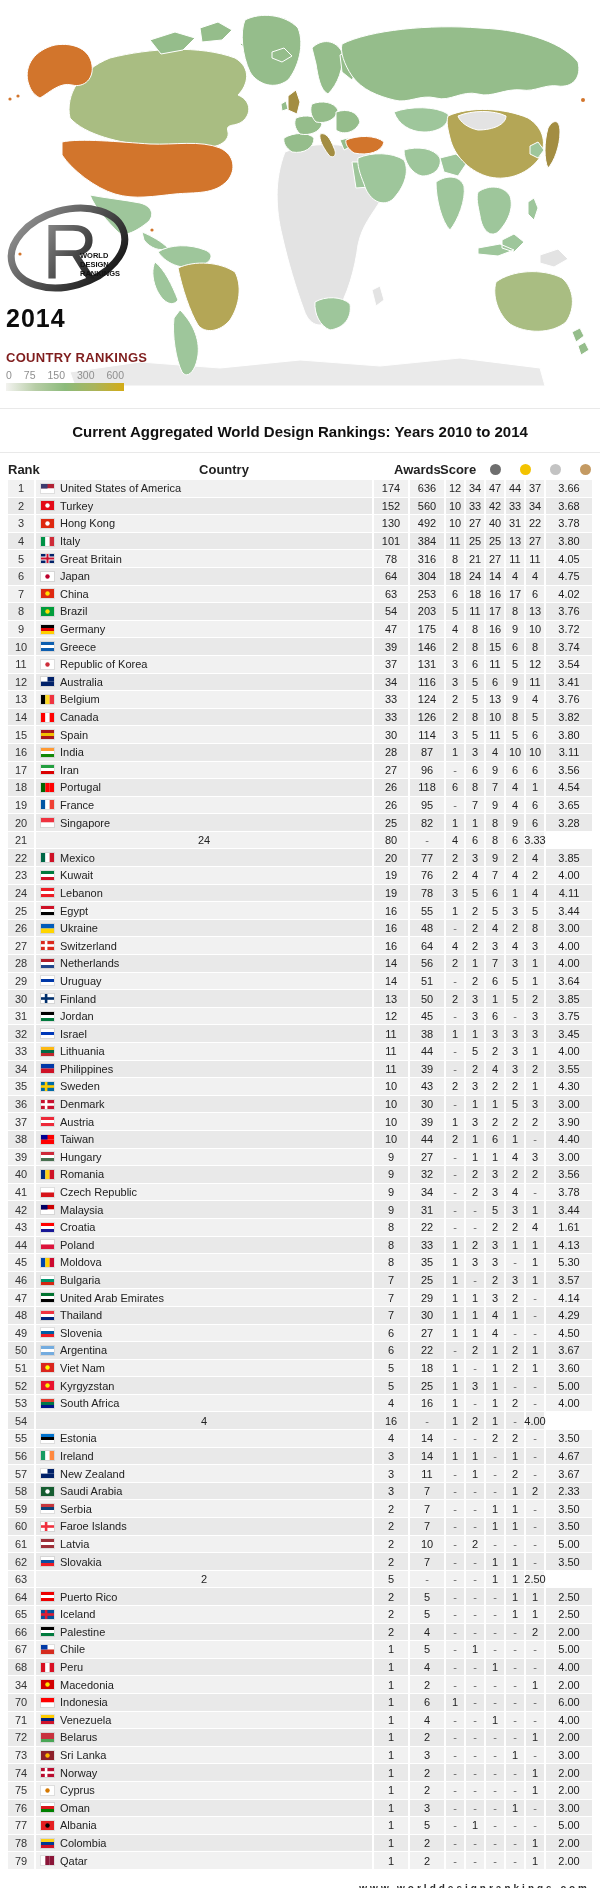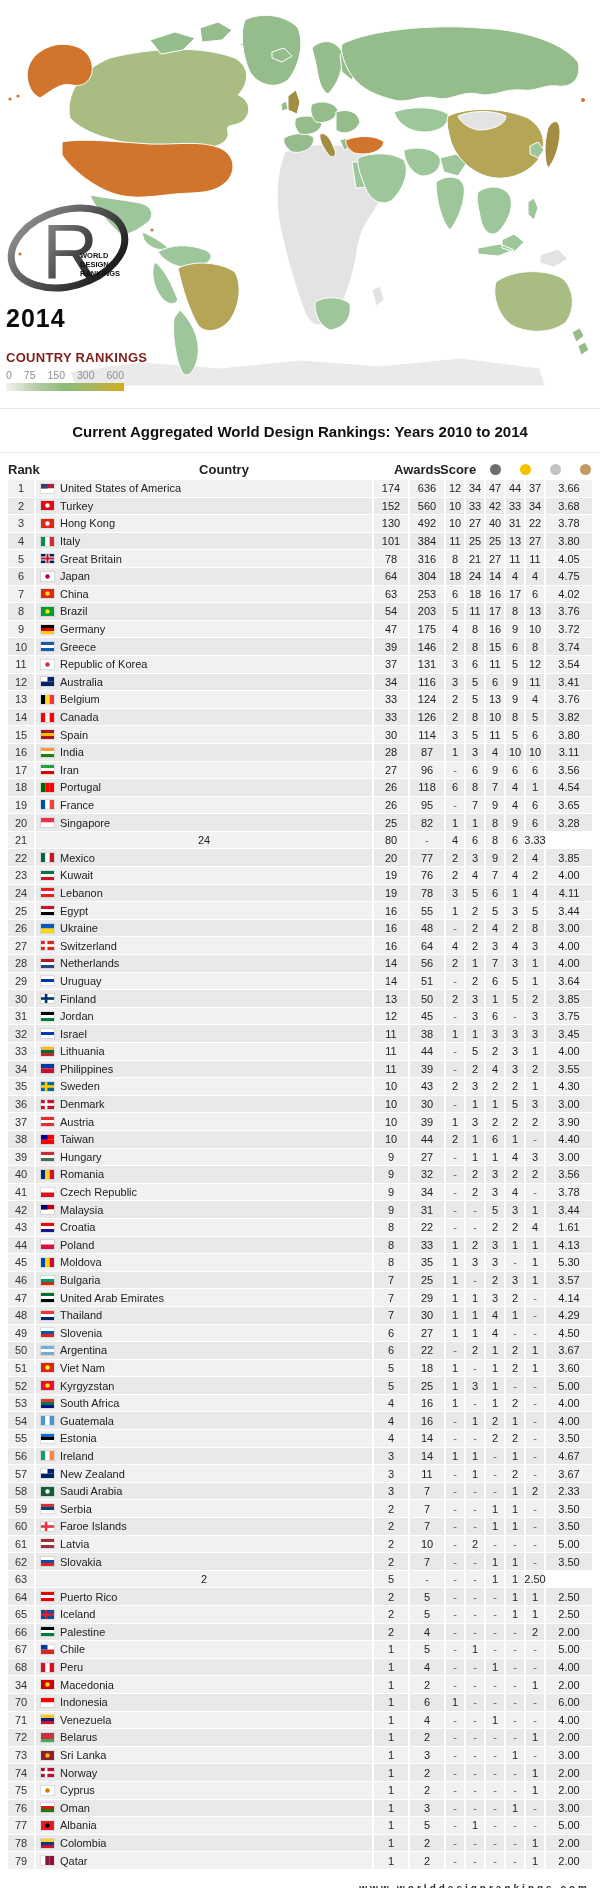--- a/index.html
+++ b/index.html
@@ -1152,28 +1152,20 @@
         <div class="c">16</div>
         <div class="c ">1</div>
         <div class="c c-dash">-</div>
         <div class="c ">1</div>
         <div class="c ">2</div>
         <div class="c c-dash">-</div>
         <div class="c">4.00</div>
       </div>
       <div class="grid row even">
         <div class="c c-rank">54</div>
-        <div class="c c-country">
-          <svg width="13" height="9" viewBox="0 0 13 9">
-            <rect x="0" y="0" width="4.333333333333333" height="9" fill="#4997d0"></rect>
-            <rect x="4.333333333333333" y="0" width="4.333333333333333" height="9" fill="#ffffff"></rect>
-            <rect x="8.666666666666666" y="0" width="4.333333333333333" height="9" fill="#4997d0"></rect>
-          </svg>
-          <span>Guatemala</span>
-        </div>
         <div class="c">4</div>
         <div class="c">16</div>
         <div class="c c-dash">-</div>
         <div class="c ">1</div>
         <div class="c ">2</div>
         <div class="c ">1</div>
         <div class="c c-dash">-</div>
         <div class="c">4.00</div>
       </div>
       <div class="grid row odd">

